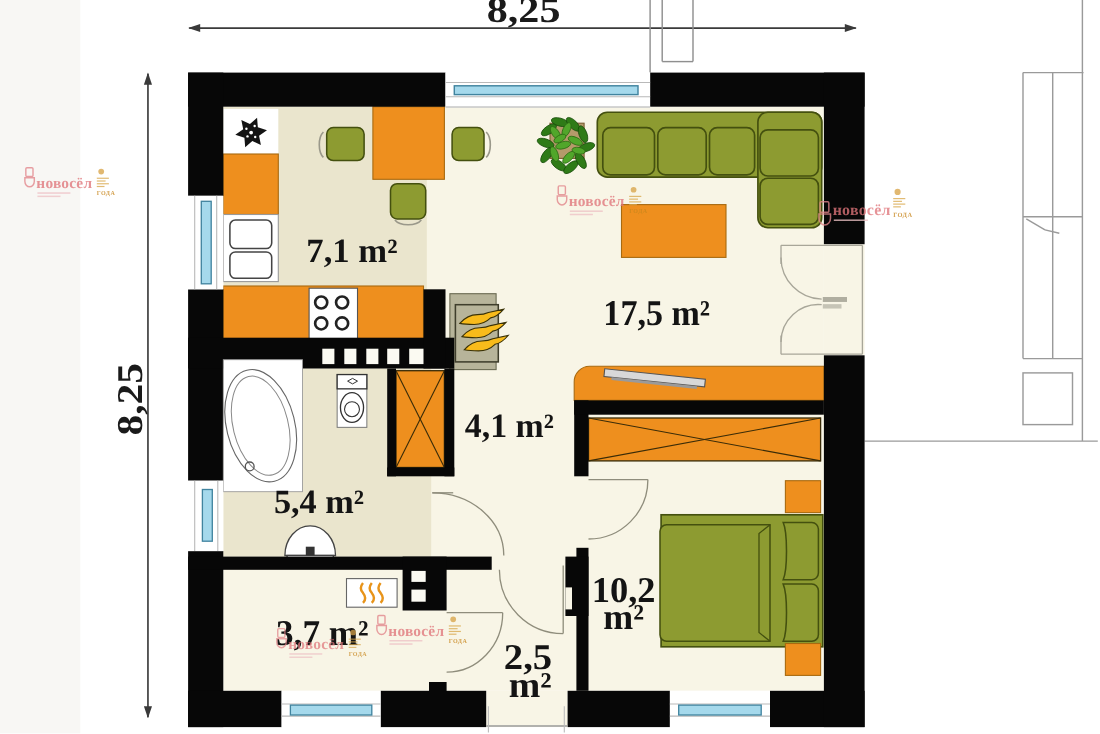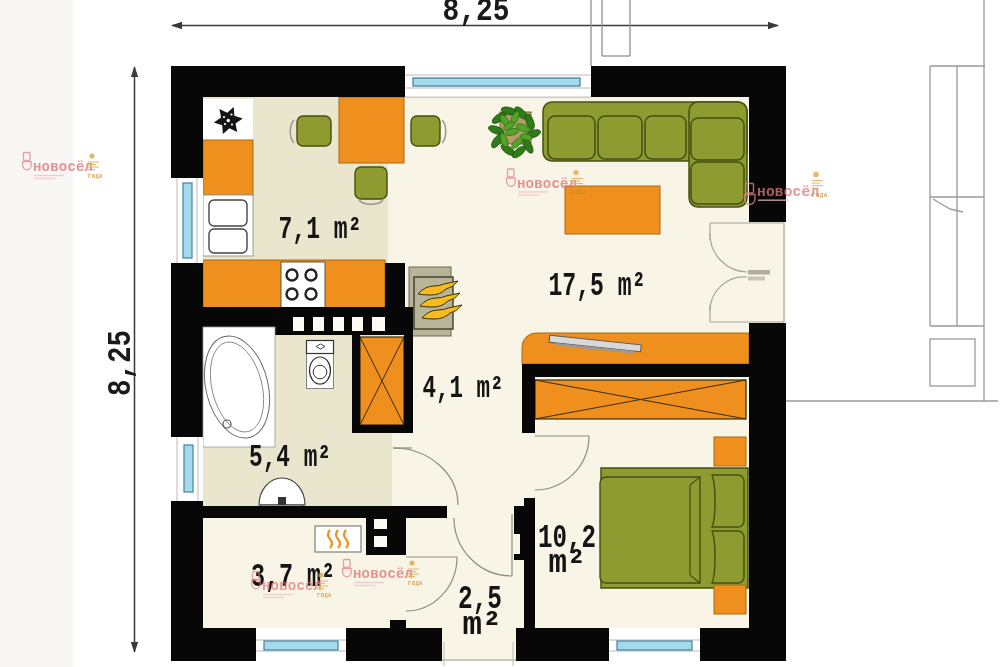--- a/index.html
+++ b/index.html
@@ -1,17 +1,17 @@
 <!DOCTYPE html>
 <html><head>
 <meta charset="utf-8">
 <style>
   html,body{margin:0;padding:0;background:#fff;}
   #page{position:relative;width:1000px;height:667px;overflow:hidden;background:#ffffff;
-        font-family:Liberation Mono, monospace;}
+        font-family:Liberation Serif, serif;}
   svg{display:block}
 </style>
 </head>
 <body>
 <div id="page">
 <svg width="1000" height="667" viewBox="0 0 1000 667" xmlns="http://www.w3.org/2000/svg">
 <defs>
   <g id="wm">
     <rect x="1.5" y="0.5" width="6.5" height="8" rx="1" fill="none" stroke="#e2858a" stroke-width="1.3"></rect>
     <path d="M0.6,9.6 h8.6 v3.2 a4.3,5 0 0 1 -8.6,0 Z" fill="none" stroke="#e2858a" stroke-width="1.3"></path>

